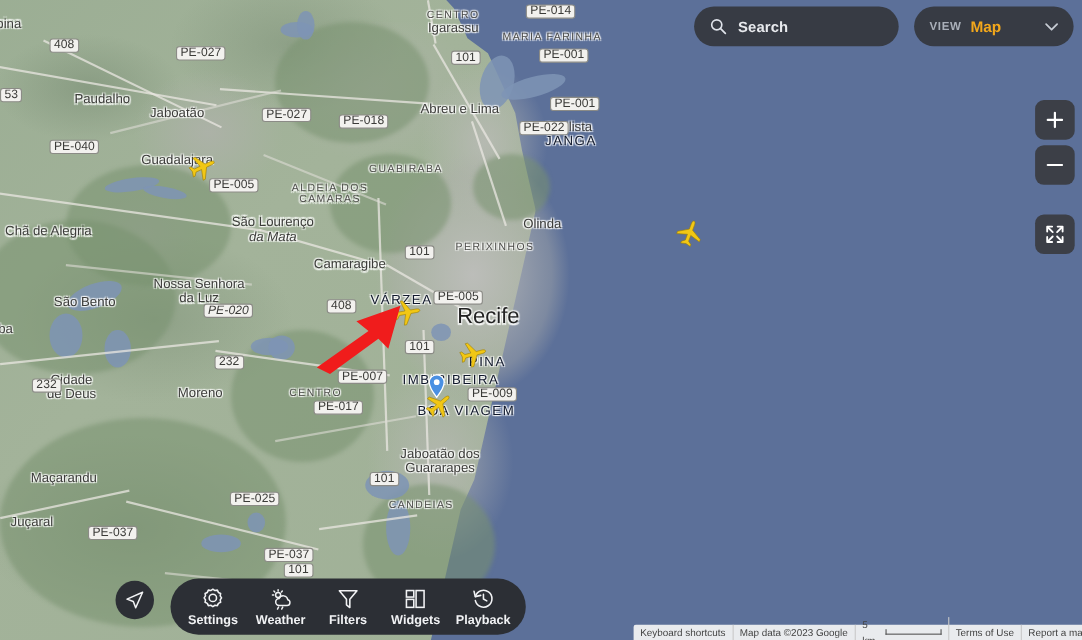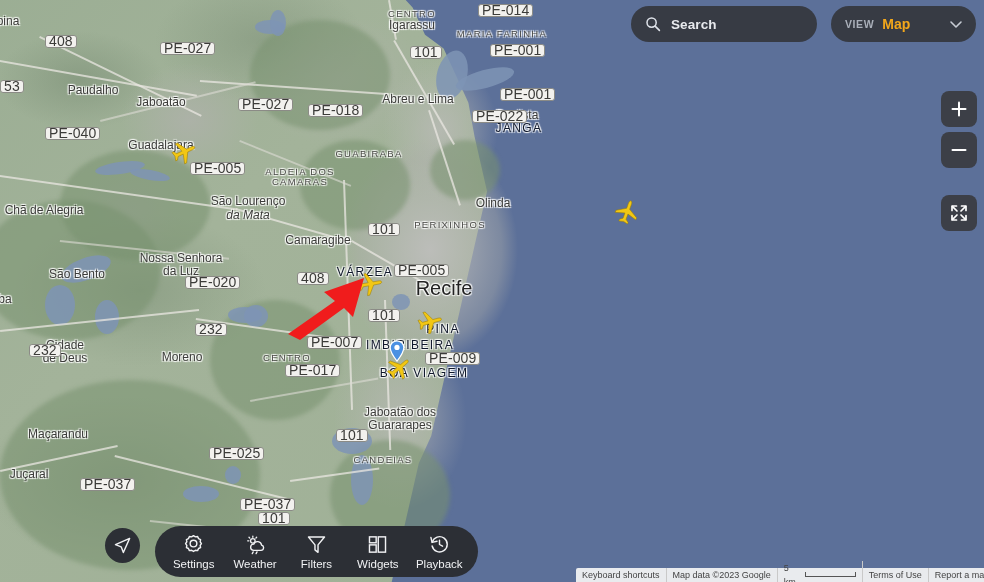--- a/index.html
+++ b/index.html
@@ -82,21 +82,21 @@
   }
   .road.minor { background: #dedcd6; height: 1.5px; opacity: .6; }
 
   
   .shield {
     position: absolute;
     background: #f2f1ee;
     border: 1px solid #8b8b86;
     border-radius: 3px;
     color: #3b3b38;
-    font-size: 14px;
+    font-size: 11px;
     line-height: 11px;
     padding: 0 3px;
     white-space: nowrap;
     letter-spacing: .1px;
     font-family: "Liberation Sans", sans-serif;
   }
 
   
   .place {
     position: absolute;
@@ -248,20 +248,21 @@
     padding: 0 8px;
   }
   .tb-item {
     display: flex;
     flex-direction: column;
     align-items: center;
     justify-content: center;
     cursor: pointer;
     padding: 0 2px;
     width: 60px;
+    font-weight: bold;
   }
   .tb-item .tb-icon { height: 21px; display: flex; align-items: center; justify-content: center; }
   .tb-item .tb-icon svg { width: 21px; height: 21px; display: block; }
   .tb-label {
     color: #f1f2f4;
     font-size: 11.5px;
     margin-top: 3px;
     white-space: nowrap;
   }
 
@@ -407,21 +408,21 @@
         <div class="shield" style="left: 490px; top: 44px;">PE-001</div>
         <div class="shield" style="left: 0px; top: 80px;">53</div>
         <div class="shield" style="left: 238px; top: 98px;">PE-027</div>
         <div class="shield" style="left: 308px; top: 104px;">PE-018</div>
         <div class="shield" style="left: 500px; top: 88px;">PE-001</div>
         <div class="shield" style="left: 472px; top: 110px;">PE-022</div>
         <div class="shield" style="left: 45px; top: 127px;">PE-040</div>
         <div class="shield" style="left: 190px; top: 162px;">PE-005</div>
         <div class="shield" style="left: 368px; top: 223px;">101</div>
         <div class="shield" style="left: 394px; top: 264px;">PE-005</div>
-        <div class="shield" style="left: 185px; top: 276px;">PE-020</div>
+        <div class="shield" style="left: 185px; top: 276px; font-style: italic;">PE-020</div>
         <div class="shield" style="left: 297px; top: 272px;">408</div>
         <div class="shield" style="left: 195px; top: 323px;">232</div>
         <div class="shield" style="left: 368px; top: 309px;">101</div>
         <div class="shield" style="left: 29px; top: 344px;">232</div>
         <div class="shield" style="left: 307px; top: 336px;">PE-007</div>
         <div class="shield" style="left: 425px; top: 352px;">PE-009</div>
         <div class="shield" style="left: 285px; top: 364px;">PE-017</div>
         <div class="shield" style="left: 209px; top: 447px;">PE-025</div>
         <div class="shield" style="left: 336px; top: 429px;">101</div>
         <div class="shield" style="left: 80px; top: 478px;">PE-037</div>

